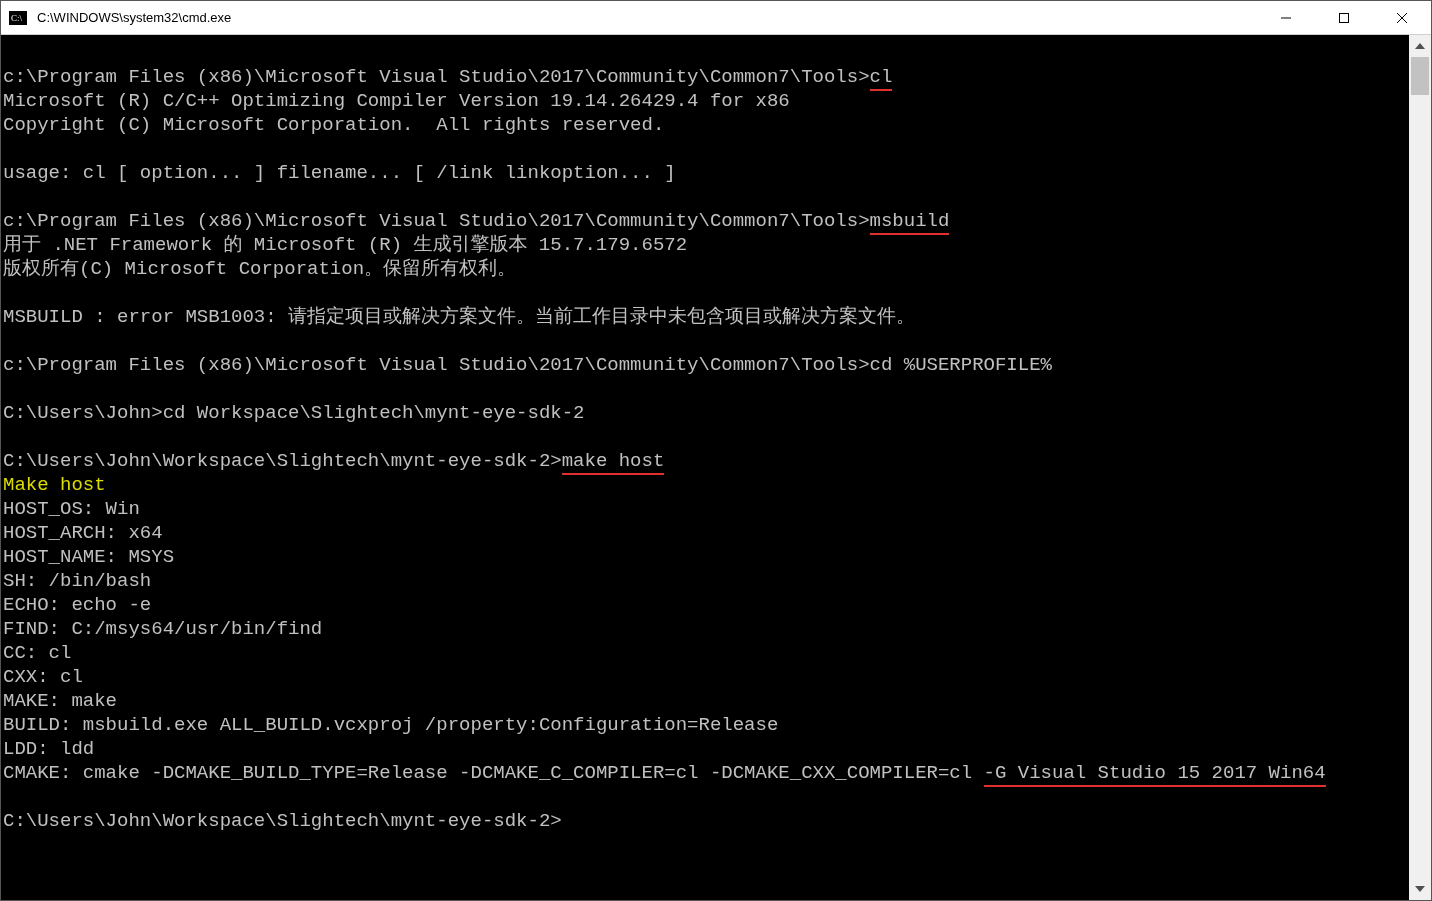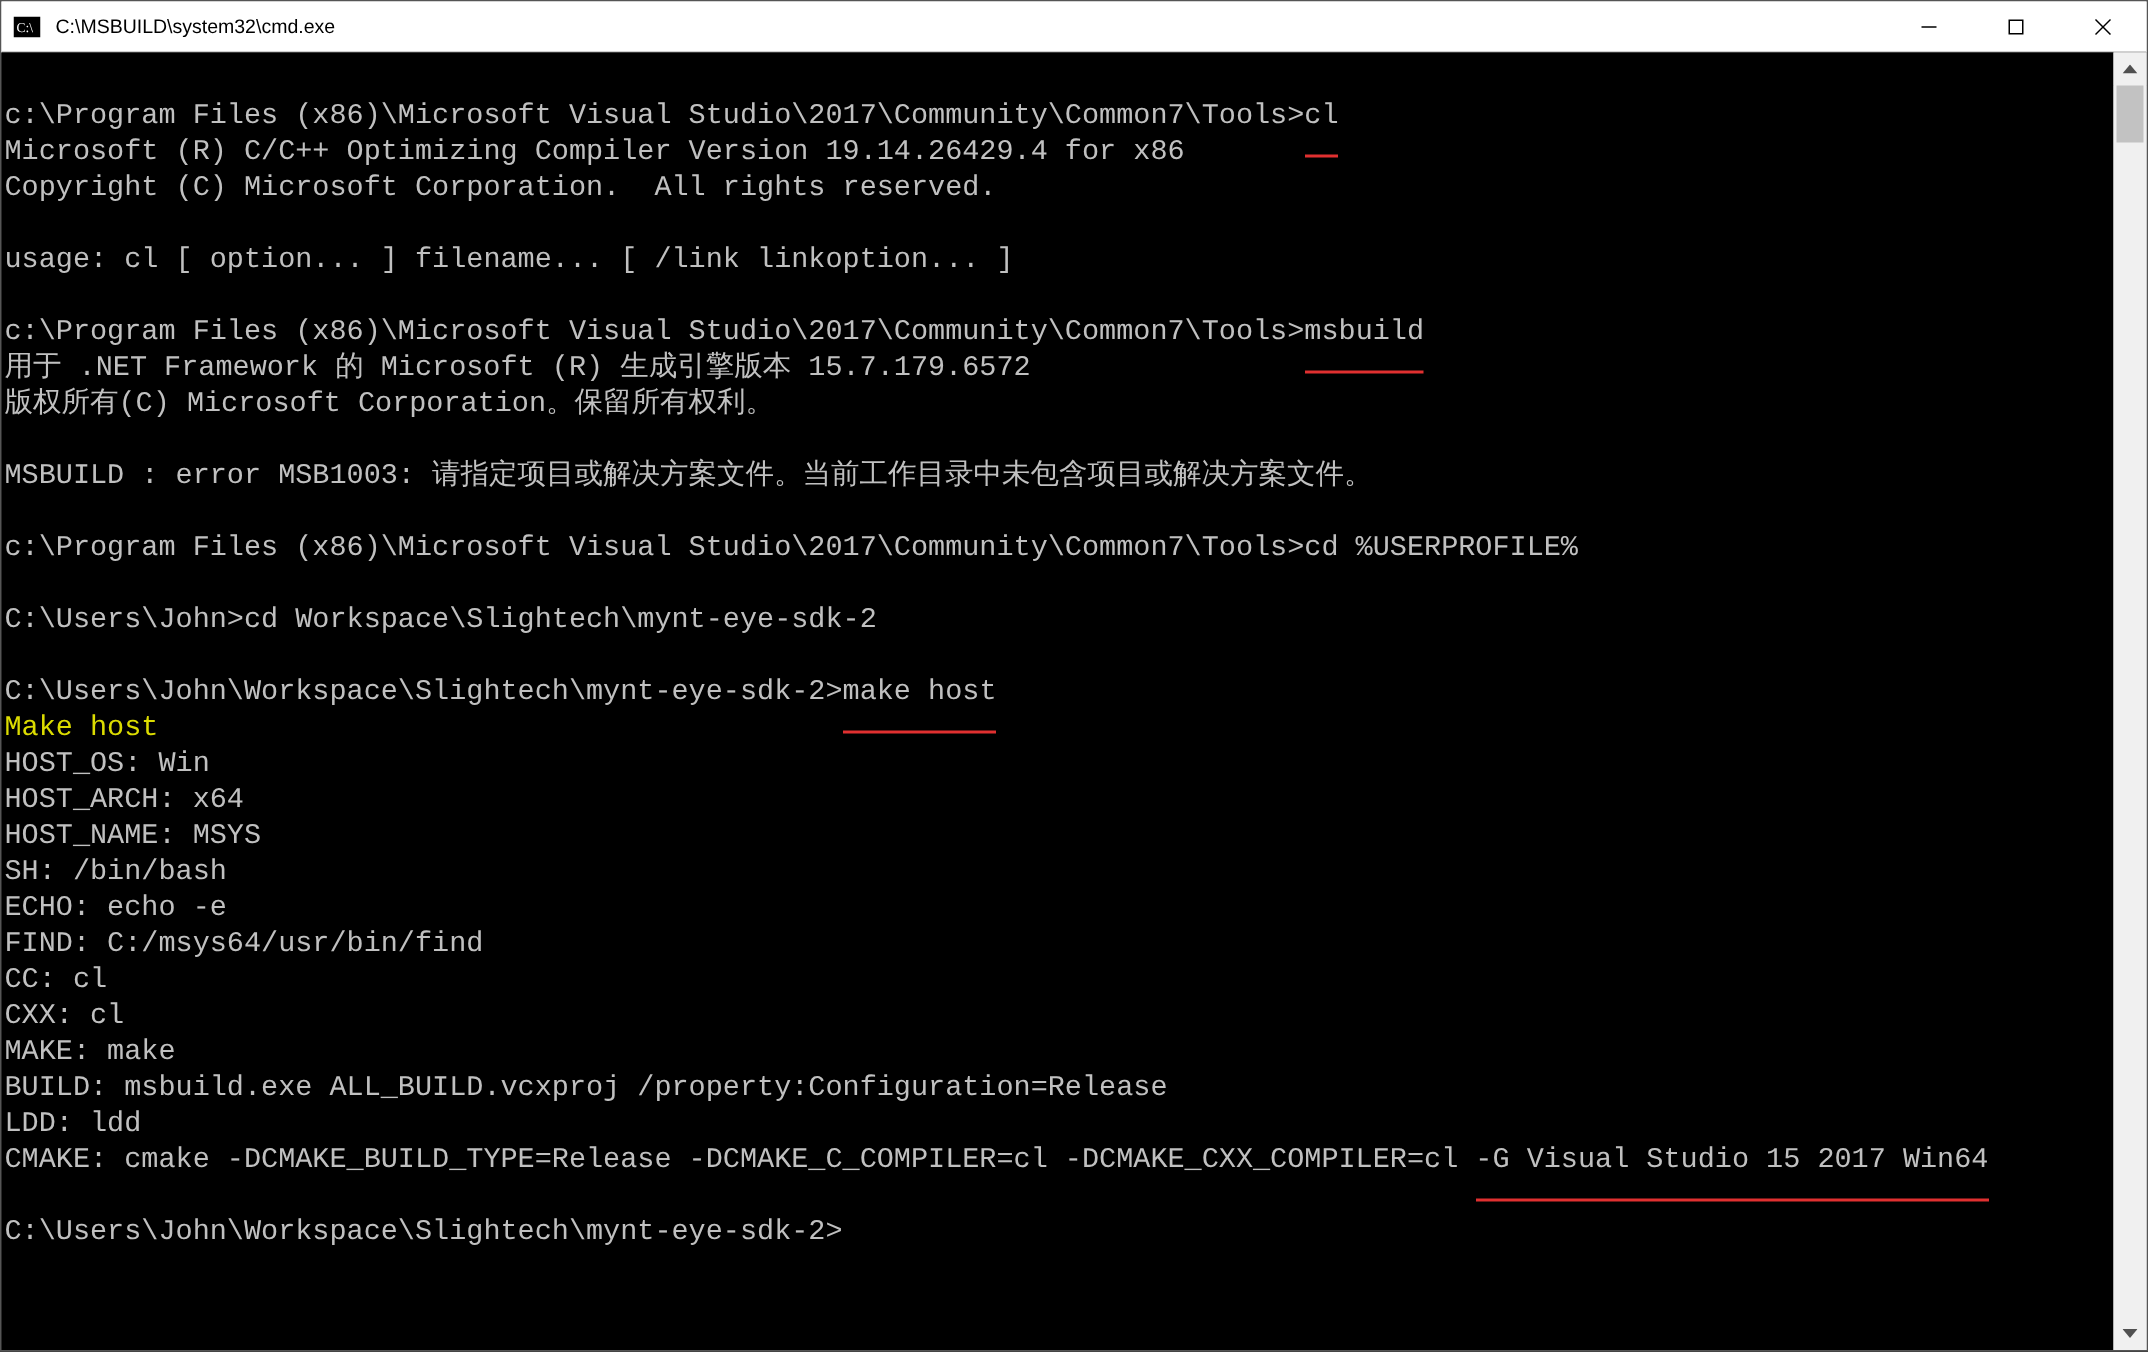--- a/index.html
+++ b/index.html
@@ -12,36 +12,36 @@
   .titlebar .ctrl { width: 58px; height: 34px; display:flex; align-items:center; justify-content:center; color:#000; }
   .titlebar .ctrl svg { stroke:#000; }
   .terminal-area { flex:1; display:flex; background:#000; }
   .terminal { flex:1; background:#000; color:#c0c0c0; font-family: "NSimSun","SimSun","Consolas","Courier New",monospace; font-size: 19px; line-height: 24px; padding: 6px 0 0 2px; white-space: pre; overflow:hidden; letter-spacing:0px; }
   .scrollbar { width: 22px; background:#f0f0f0; display:flex; flex-direction:column; }
   .sb-btn { height:22px; display:flex; align-items:center; justify-content:center; background:#f0f0f0; }
   .sb-btn svg { fill:#505050; }
   .sb-track { flex:1; background:#f0f0f0; position:relative; }
   .sb-thumb { position:absolute; top:0; left:2px; right:2px; height:38px; background:#c2c2c2; }
   .yellow { color:#dcdc00; }
-  .underline-red { border-bottom: 2px solid #e03030; padding-bottom:15px; }
+  .underline-red { border-bottom: 2px solid #e03030; padding-bottom:1px; }
 </style>
 </head>
 <body>
 
 <div class="window">
 
   <div class="titlebar">
     <div class="icon-wrap">
       <svg width="18" height="14" viewBox="0 0 18 14">
         <rect x="0" y="0" width="18" height="14" fill="#000"></rect>
         <rect x="1" y="1" width="16" height="12" fill="#000"></rect>
         <text x="2" y="10" font-size="9" fill="#fff" font-family="Consolas">C:\</text>
       </svg>
     </div>
-    <div class="title">C:\MSBUILD\system32\cmd.exe</div>
+    <div class="title">C:\WINDOWS\system32\cmd.exe</div>
     <div class="controls">
       <div class="ctrl">
         <svg width="12" height="12" viewBox="0 0 12 12">
             <line x1="1" y1="6" x2="11" y2="6" stroke-width="1"></line>
           </svg>
       </div>
       <div class="ctrl">
         <svg width="12" height="12" viewBox="0 0 12 12">
             <rect x="1.5" y="1.5" width="9" height="9" fill="none" stroke-width="1"></rect>
           </svg>

